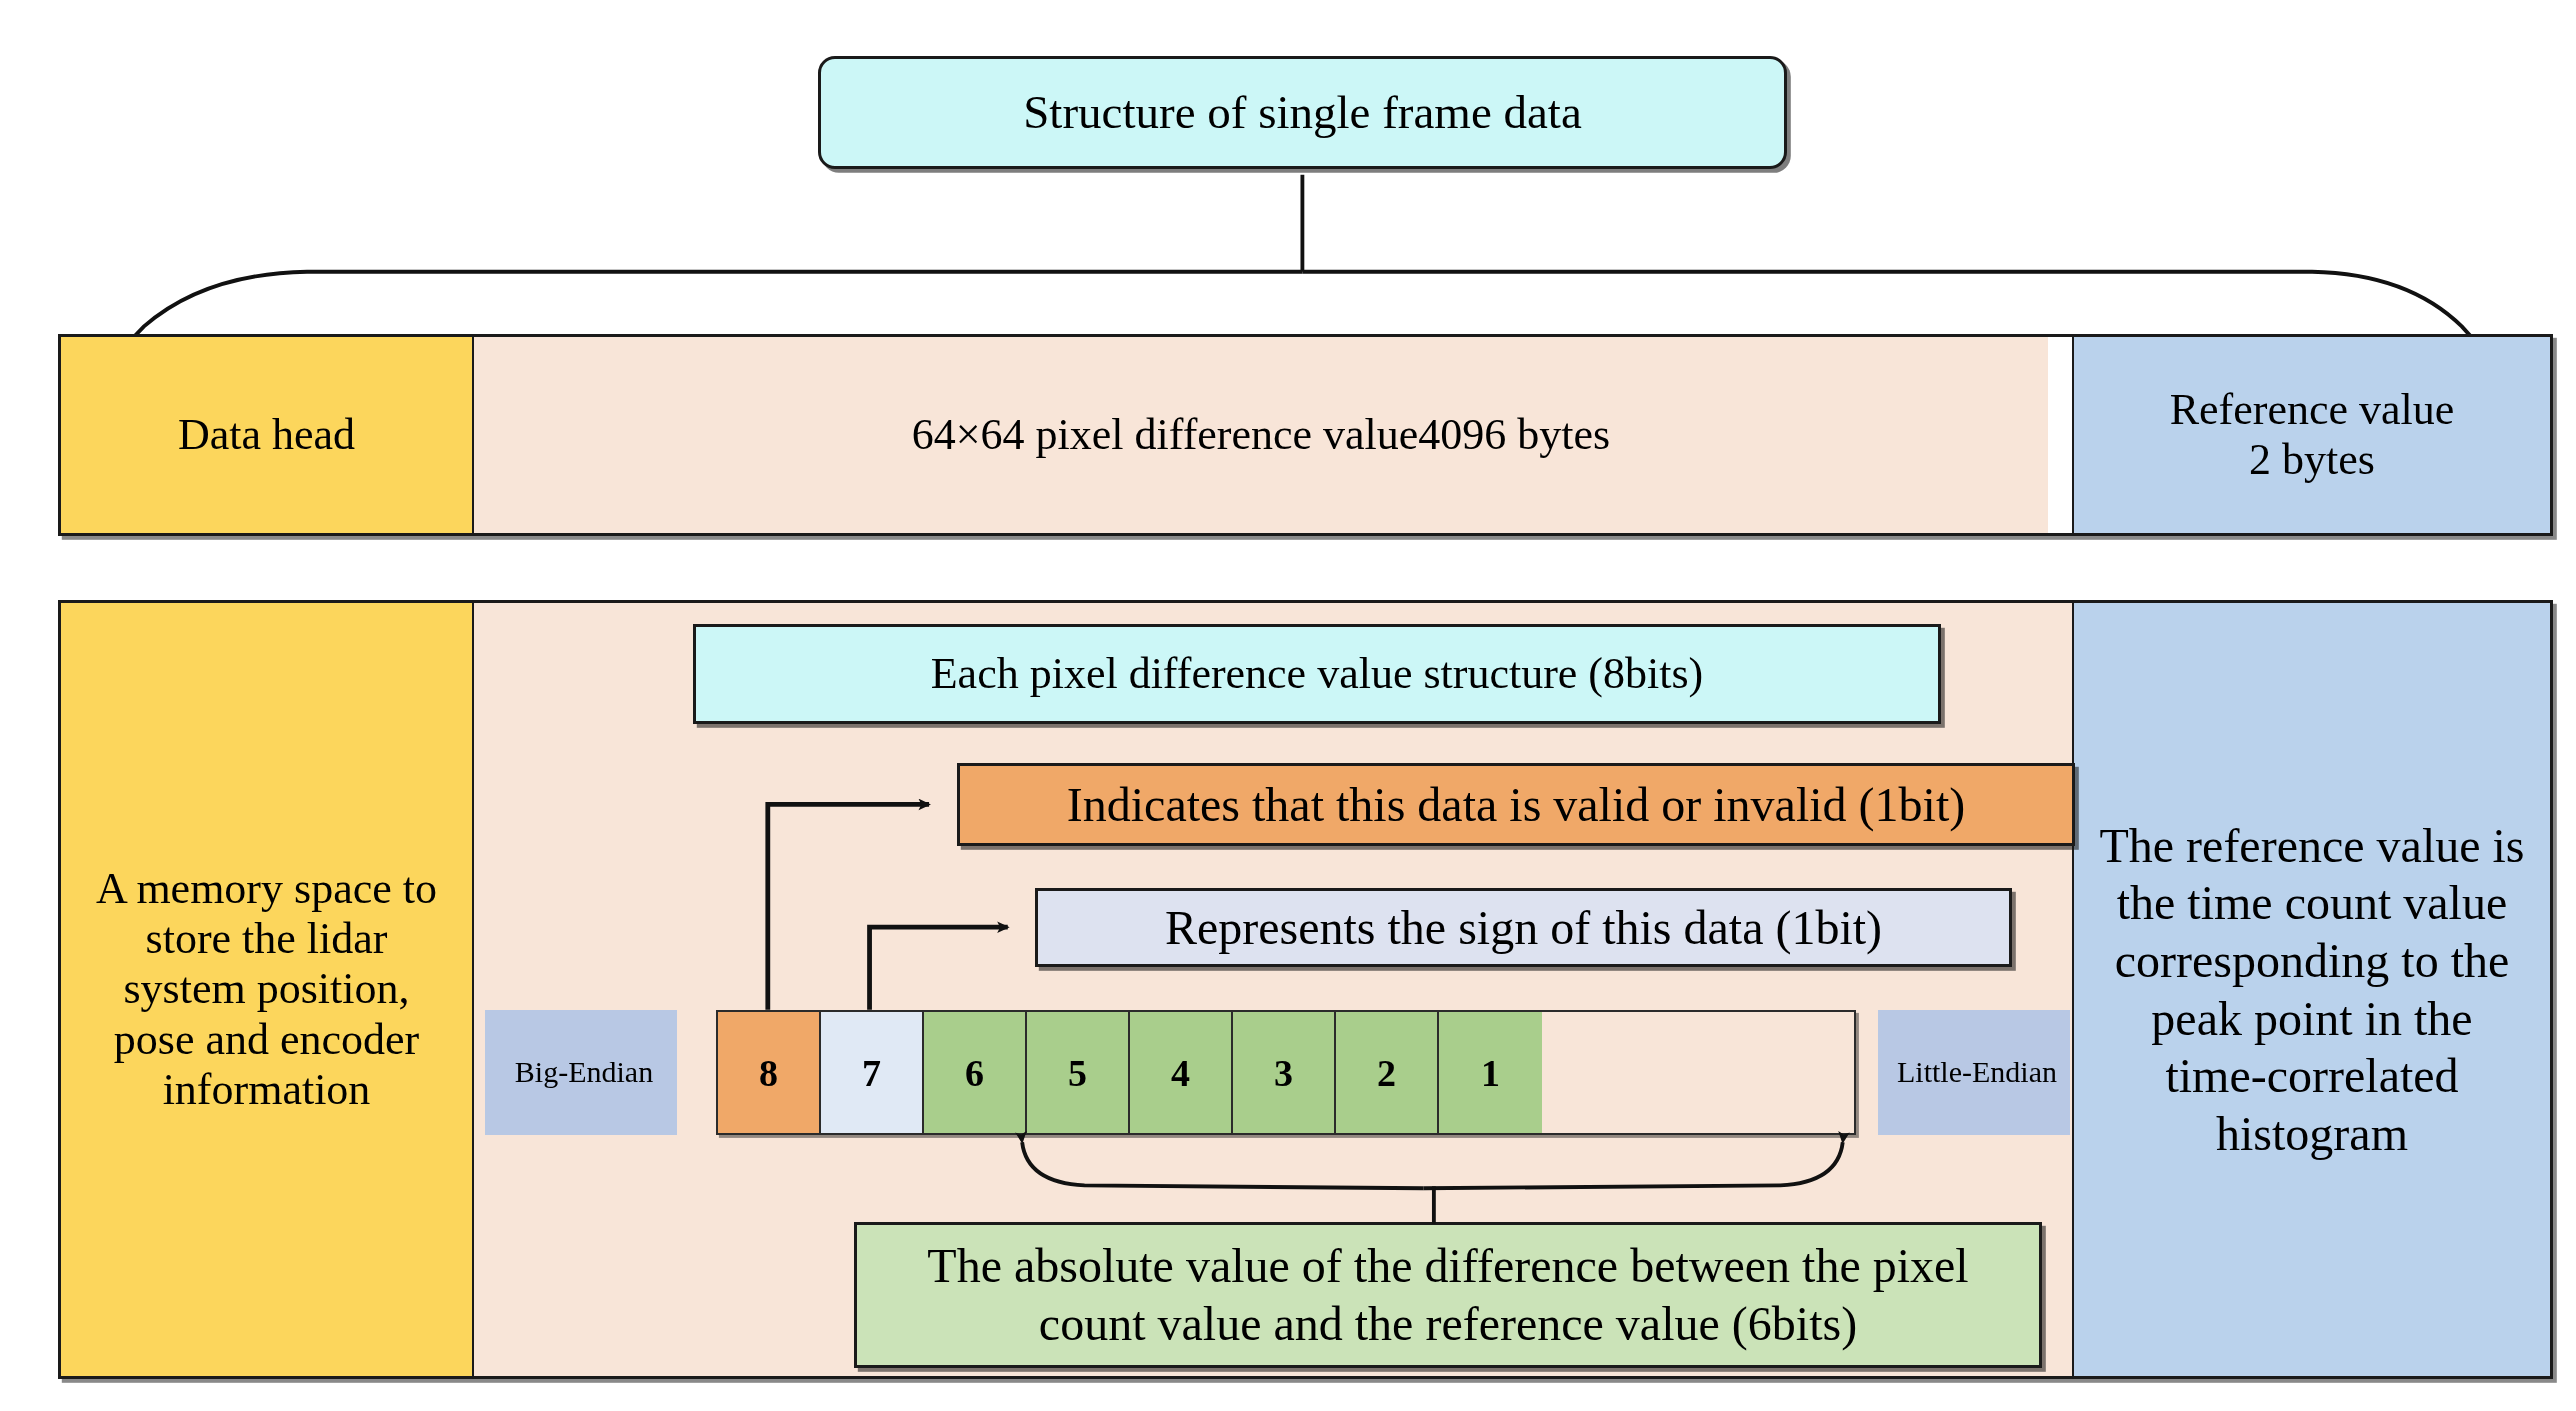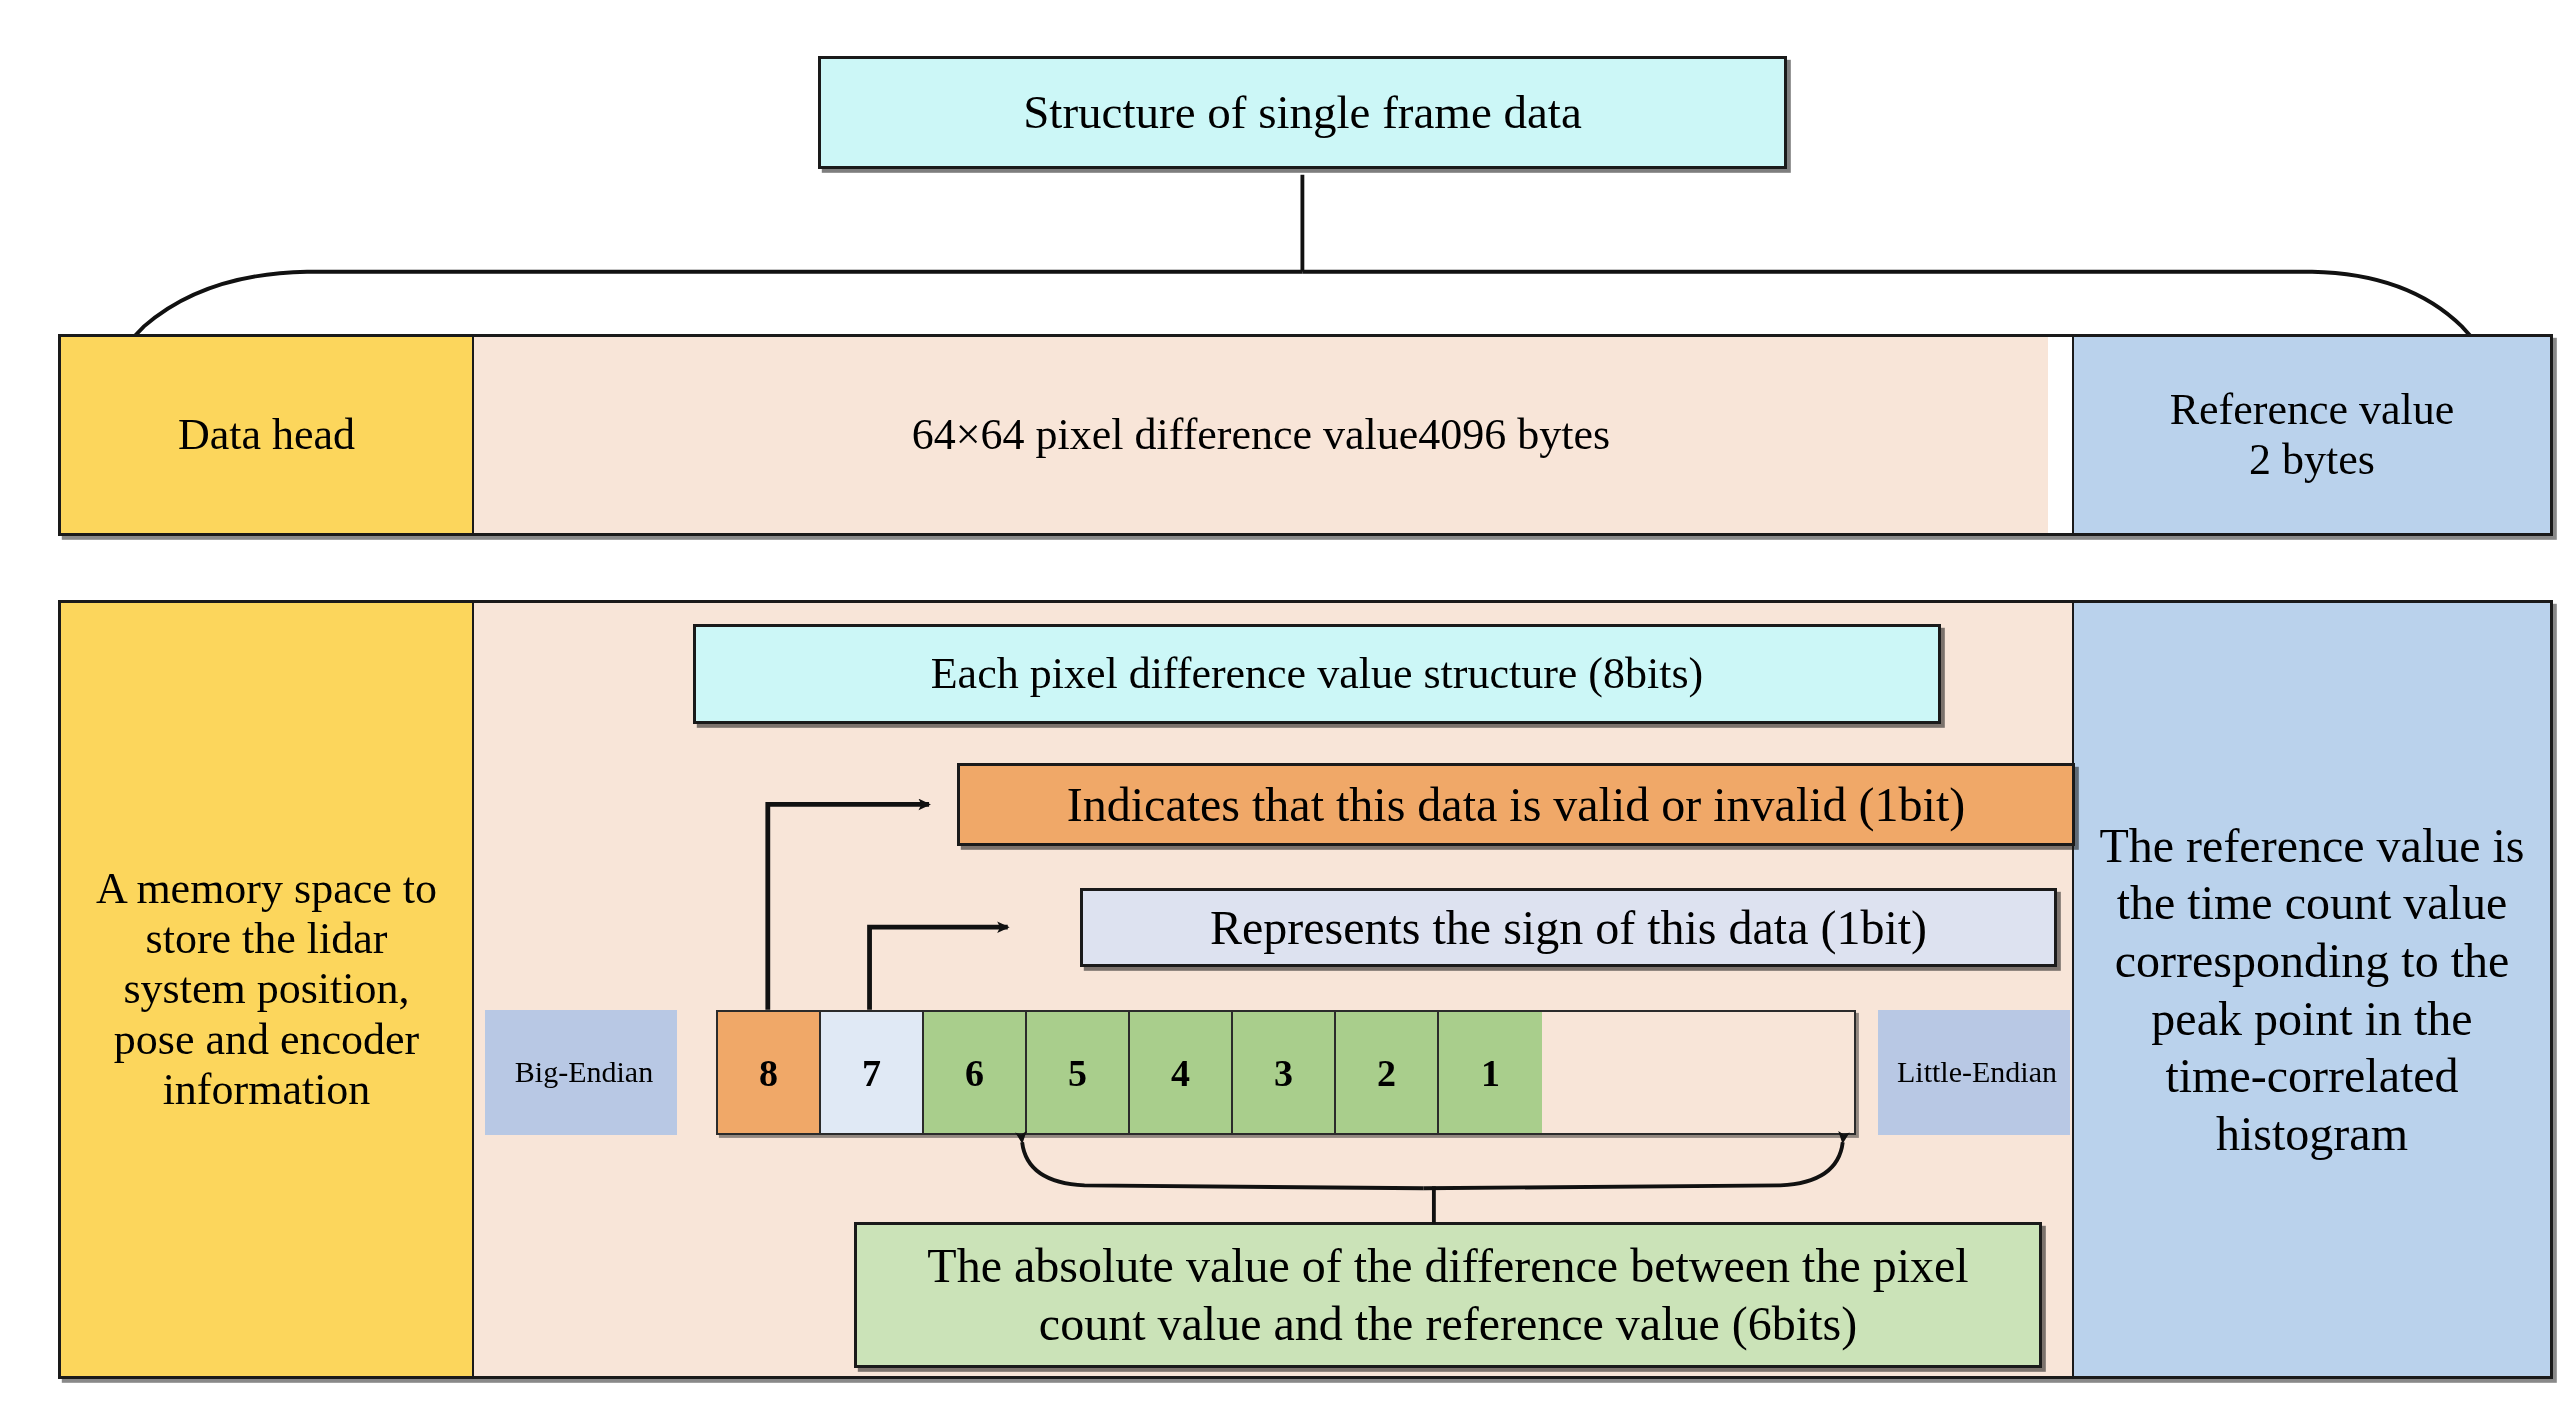--- a/index.html
+++ b/index.html
@@ -17,30 +17,30 @@
   .sub-box{background:#CCF7F7;}
   .yellow{background:#FCD65C;}
   .peach{background:#F8E5D8;}
   .blue{background:#BAD2EC;}
   .orange{background:#F0A868;}
   .palegreen{background:#CBE3B8;}
   .cell-green{background:#A9CE8C;}
   .cell-orange{background:#F0A868;}
   .cell-paleblue{background:#E0E9F5;}
   .endian{background:#B8C8E4;padding-left:6px;}
-  .lavender{background:#DDE2F0;margin-left:45px;}
+  .lavender{background:#DDE2F0;}
 
   
   .barframe{border:3.8px solid #1a1a1a;box-sizing:border-box;display:flex;
             box-shadow:3.8px 3.8px 0 rgba(20,20,20,0.5);}
   .barseg{display:flex;align-items:center;justify-content:center;text-align:center;
           box-sizing:border-box;}
   .divider{border-left:2.9px solid #1a1a1a;}
 
-  .t-xl{font-size:47px;line-height:1.12;}
+  .t-xl{font-size:47px;line-height:1.12;border-radius:17px;}
   .t-lg{font-size:44px;line-height:1.14;}
   .t-md{font-size:48px;line-height:1.2;}
   .t-sm{font-size:30px;line-height:1.16;}
   .t-cell{font-size:38px;font-weight:700;}
 
   svg.ovl{position:absolute;left:0;top:0;width:2576px;height:1412px;
           pointer-events:none;overflow:visible;}
   .bitcell{width:103px;display:flex;align-items:center;justify-content:center;
            border-right:2.9px solid #2b2b2b;box-sizing:border-box;}
   .bitcell:last-child{border-right:none;}

